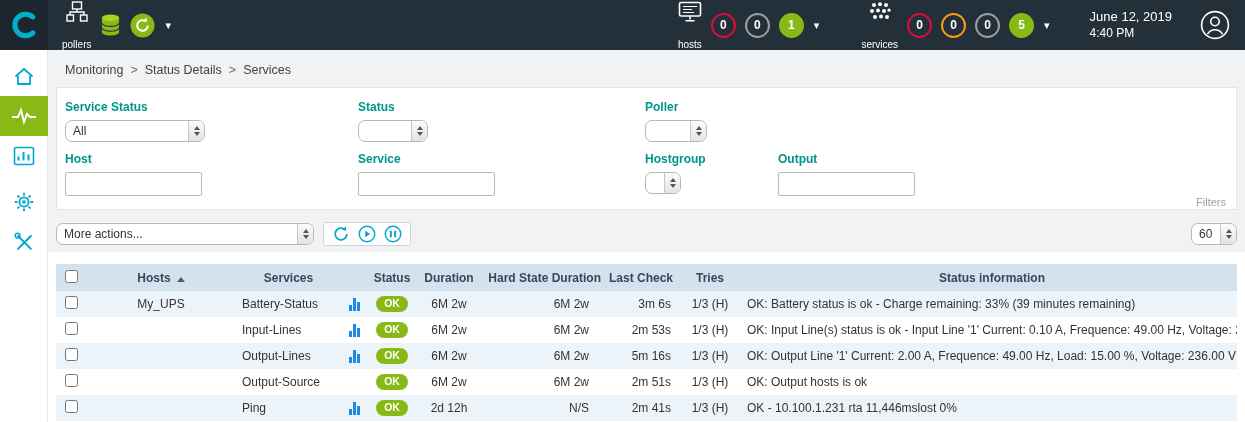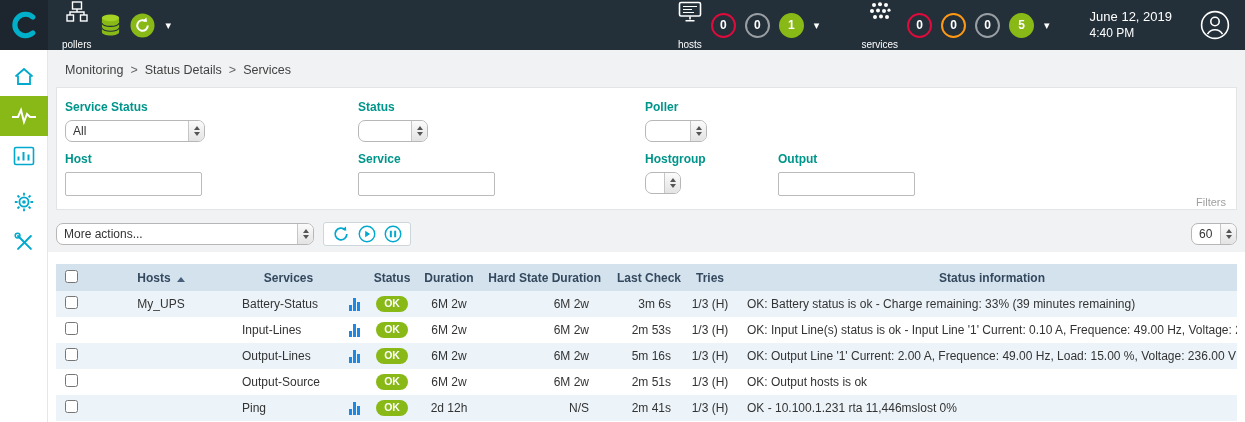--- a/index.html
+++ b/index.html
@@ -72,21 +72,21 @@
   .c-cb{width:30px;text-align:center}
   .c-host{width:150px;text-align:center}
   .c-svc{width:105px;text-align:left;padding-left:6px}
   th.c-svc{text-align:center;padding-left:0}
   .c-graph{width:26px;text-align:center}
   .c-status{width:50px;text-align:center}
   .c-dur{width:64px;text-align:center}
   .c-hard{width:120px;text-align:right;padding-right:12px}
   th.c-hard{padding-right:0}
   .c-last{width:80px;text-align:right;padding-right:10px}
-  th.c-last{text-align:right;padding-right:0}
+  th.c-last{text-align:center;padding-right:0}
   .c-tries{width:58px;text-align:center}
   .c-info{text-align:left;padding-left:8px;white-space:nowrap;overflow:hidden}
   th.c-info{text-align:center}
   .host-link,.svc-link{cursor:pointer}
   .ok-pill{display:inline-block;background:#88b917;color:#fff;font-weight:bold;font-size:10.5px;padding:2.5px 8px;border-radius:9px;line-height:1.1}
   .graph-icon{display:inline-flex;align-items:flex-end;gap:1px;height:13px;cursor:pointer;vertical-align:middle}
   .graph-icon i{display:block;width:3px;background:#1e88e5}
   .graph-icon i:nth-child(1){height:6px}
   .graph-icon i:nth-child(2){height:13px}
   .graph-icon i:nth-child(3){height:9px}

